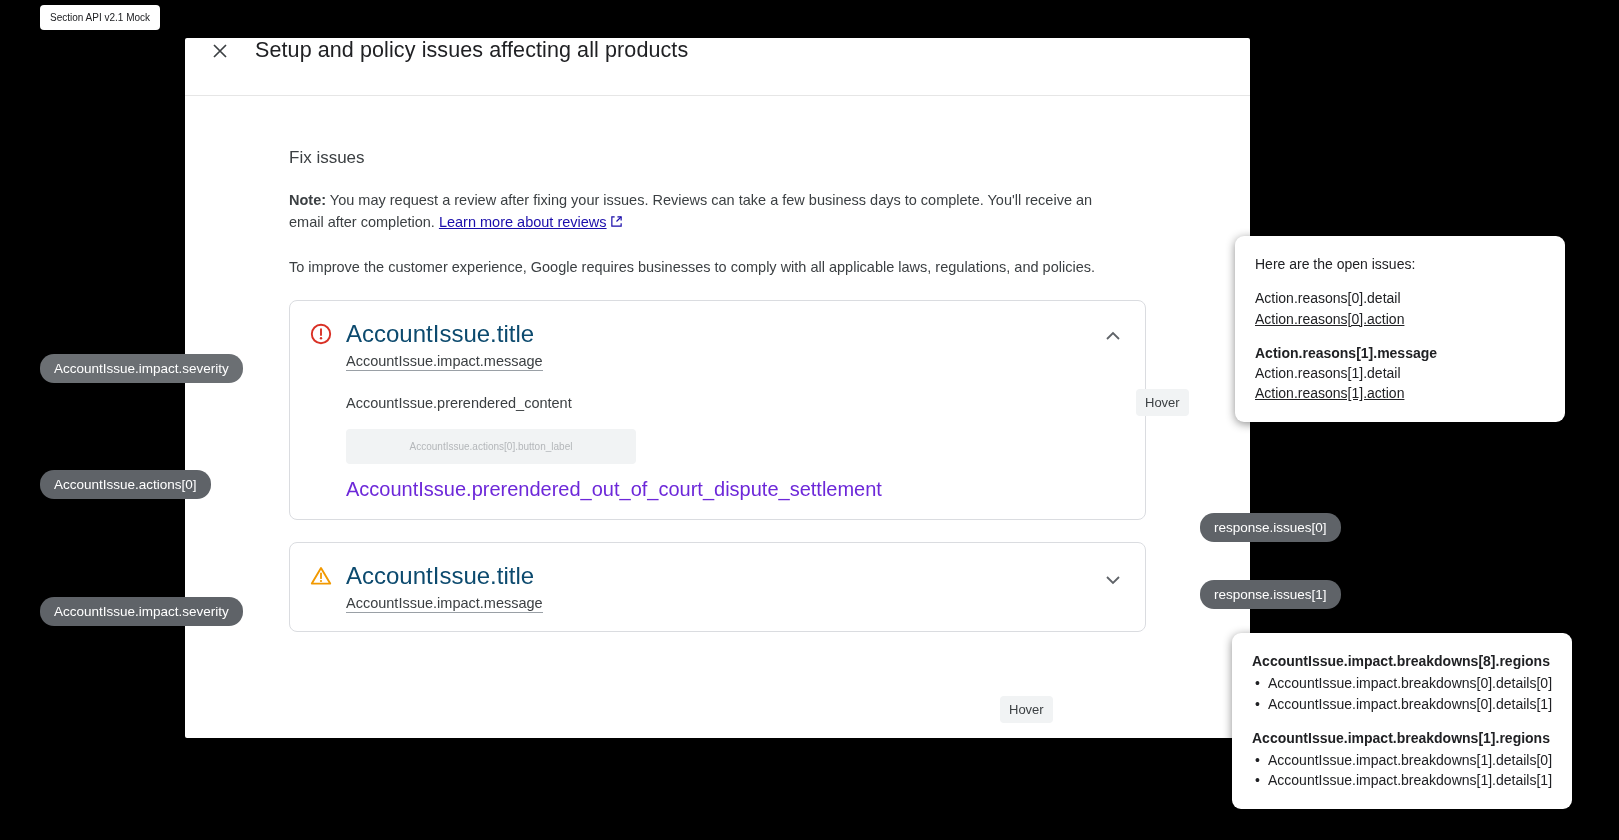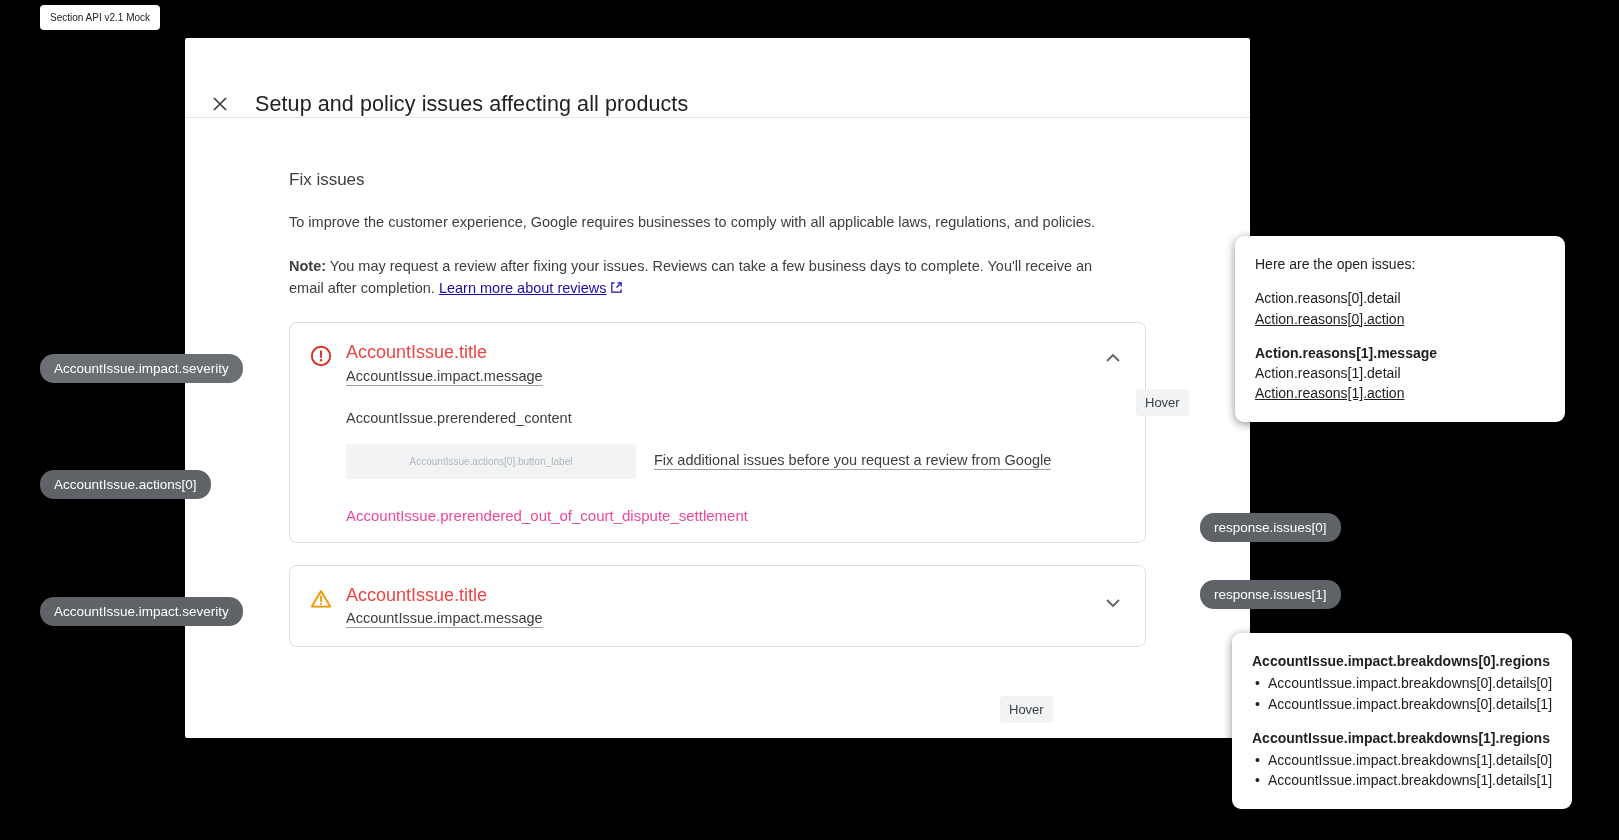--- a/index.html
+++ b/index.html
@@ -32,23 +32,23 @@
   
   .dialog {
     position: absolute;
     left: 185px; top: 38px;
     width: 1065px; height: 700px;
     background: #fff;
     border-radius: 2px;
     overflow: hidden;
   }
   .dialog-header {
-    height: 80px;
+    height: 58px;
     display: flex;
-    align-items: flex-end;
+    align-items: flex-start;
     gap: 22px;
     padding: 0 22px;
     border-bottom: 1px solid #e6e6e6;
   }
   .close-icon {
     width: 26px; height: 26px;
     display: flex; align-items: center; justify-content: center;
     color: #3c4043;
     cursor: pointer;
   }
@@ -103,22 +103,22 @@
     align-items: flex-start;
     gap: 14px;
   }
   .sev-icon {
     width: 22px; height: 22px;
     flex: 0 0 22px;
     margin-top: 4px;
   }
   .card-head-texts { flex: 1 1 auto; }
   .card-title {
-    font-size: 18px;
-    color: #ef4444;
+    font-size: 24px;
+    color: #0c4a6e;
     line-height: 1.25;
   }
   .card-sub {
     font-size: 14.5px;
     color: #3c4043;
     margin-top: 4px;
     border-bottom: 1px solid #9aa0a6;
     display: inline-block;
     padding-bottom: 1px;
   }
@@ -156,23 +156,23 @@
     font-family: "Liberation Sans", sans-serif;
   }
   .secondary-link {
     font-size: 14.5px;
     color: #3c4043;
     border-bottom: 1px solid #9aa0a6;
     padding-bottom: 1px;
     cursor: pointer;
   }
   .prerendered2 {
-    font-size: 15px;
-    color: #ec4899;
-    margin-top: 28px;
+    font-size: 20px;
+    color: #6d28d9;
+    margin-top: 14px;
   }
 
   
   .pill {
     position: absolute;
     background: #5f6368;
     color: #fff;
     font-size: 13.5px;
     border-radius: 14px;
     padding: 7px 14px;
@@ -268,30 +268,30 @@
       <span class="close-icon">
         <svg width="20" height="20" viewBox="0 0 20 20" aria-hidden="true">
           <path d="M4 4 L16 16 M16 4 L4 16" stroke="currentColor" stroke-width="1.7" fill="none"></path>
         </svg>
       </span>
       <span class="dialog-title">Setup and policy issues affecting all products</span>
     </div>
 
     <div class="dialog-body">
       <h3 class="section-title">Fix issues</h3>
-      <p class="para">To improve the customer experience, Google requires businesses to comply with all applicable laws, regulations, and policies.</p>
       <p class="para">
         <b>Note:</b><span> You may request a review after fixing your issues. Reviews can take a few business days to complete. You'll receive an email after completion. </span><span class="link">Learn more about reviews</span><span class="ext-icon">
           <svg width="13" height="13" viewBox="0 0 14 14" aria-hidden="true">
             <path d="M5 2 H2 V12 H12 V9" stroke="currentColor" stroke-width="1.3" fill="none"></path>
             <path d="M8 2 H12 V6" stroke="currentColor" stroke-width="1.3" fill="none"></path>
             <path d="M12 2 L7 7" stroke="currentColor" stroke-width="1.3" fill="none"></path>
           </svg>
         </span>
       </p>
+      <p class="para">To improve the customer experience, Google requires businesses to comply with all applicable laws, regulations, and policies.</p>
 
       <div class="card">
         <div class="card-head">
           <span class="sev-icon">
             <svg width="22" height="22" viewBox="0 0 22 22" aria-hidden="true">
               <circle cx="11" cy="11" r="9.2" fill="none" stroke="#d93025" stroke-width="1.9"></circle>
               <path d="M11 6.2 V12.1" stroke="#d93025" stroke-width="1.9" stroke-linecap="round"></path>
               <circle cx="11" cy="15.3" r="1.2" fill="#d93025"></circle>
             </svg>
           </span>
@@ -302,21 +302,20 @@
           <span class="chev">
             <svg width="24" height="24" viewBox="0 0 24 24" aria-hidden="true">
               <path d="M6 14 L12 8 L18 14" stroke="currentColor" stroke-width="1.8" fill="none"></path>
             </svg>
           </span>
         </div>
         <div class="card-content">
           <div class="prerendered">AccountIssue.prerendered_content</div>
           <div class="action-row">
             <button class="ghost-button">AccountIssue.actions[0].button_label</button>
-            <span class="secondary-link">Fix additional issues before you request a review from Google</span>
           </div>
           <div class="prerendered2">AccountIssue.prerendered_out_of_court_dispute_settlement</div>
         </div>
       </div>
 
       <div class="card">
         <div class="card-head">
           <span class="sev-icon">
             <svg width="22" height="22" viewBox="0 0 22 22" aria-hidden="true">
               <path d="M11 3 L20.2 18.6 H1.8 Z" fill="none" stroke="#f29900" stroke-width="1.9" stroke-linejoin="round"></path>
@@ -355,21 +354,21 @@
     </div>
     <div class="grp">
       <div class="b">Action.reasons[1].message</div>
       <div>Action.reasons[1].detail</div>
       <div class="u">Action.reasons[1].action</div>
     </div>
   </div>
 
   <div class="popover" style="left:1232px; top:633px; width:340px;">
     <div class="grp">
-      <div class="b">AccountIssue.impact.breakdowns[0].regions</div>
+      <div class="b">AccountIssue.impact.breakdowns[8].regions</div>
       <ul>
         <li>AccountIssue.impact.breakdowns[0].details[0]</li>
         <li>AccountIssue.impact.breakdowns[0].details[1]</li>
       </ul>
     </div>
     <div class="grp">
       <div class="b">AccountIssue.impact.breakdowns[1].regions</div>
       <ul>
         <li>AccountIssue.impact.breakdowns[1].details[0]</li>
         <li>AccountIssue.impact.breakdowns[1].details[1]</li>

